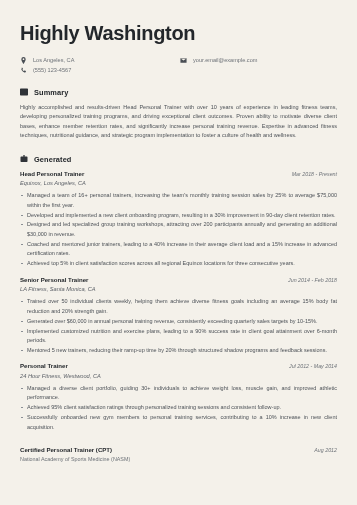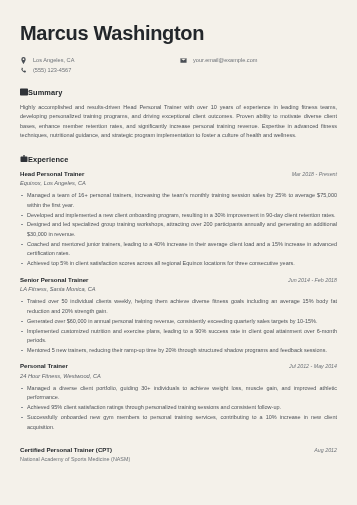--- a/index.html
+++ b/index.html
@@ -59,20 +59,21 @@
     flex: 0 0 7px;
     color: #4a4f55;
   }
   .contact-item .ico svg { display: block; }
 
   
   .section { margin-top: 14px; }
   .section-head {
     display: flex;
     align-items: center;
+    gap: 6px;
     margin-bottom: 6px;
   }
   .section-head .sico {
     width: 8px;
     height: 8px;
     display: inline-flex;
     align-items: center;
     justify-content: center;
     flex: 0 0 8px;
     color: #2f3338;
@@ -163,21 +164,21 @@
     font-size: 5.4px;
     color: #6d7278;
     margin-top: 3px;
   }
 </style>
 </head>
 <body>
 
 <div class="page">
 
-  <h1 class="name">Marcus Washington</h1>
+  <h1 class="name">Highly Washington</h1>
 
   <div class="contact-row">
     <div class="contact-col left">
       <div class="contact-item">
         <span class="ico">
           <svg width="7" height="7" viewBox="0 0 16 16" fill="currentColor">
               <path d="M8 0a5 5 0 0 0-5 5c0 3.5 5 11 5 11s5-7.5 5-11a5 5 0 0 0-5-5zm0 7a2 2 0 1 1 0-4 2 2 0 0 1 0 4z"></path>
             </svg>
         </span>
         <span>Los Angeles, CA</span>
@@ -215,21 +216,21 @@
     <p class="summary-text">Highly accomplished and results-driven Head Personal Trainer with over 10 years of experience in leading fitness teams, developing personalized training programs, and driving exceptional client outcomes. Proven ability to motivate diverse client bases, enhance member retention rates, and significantly increase personal training revenue. Expertise in advanced fitness techniques, nutritional guidance, and strategic program implementation to foster a culture of health and wellness.</p>
   </div>
 
   <div class="section">
     <div class="section-head">
       <span class="sico">
         <svg width="8" height="8" viewBox="0 0 16 16" fill="currentColor">
             <path d="M6 1.5A1.5 1.5 0 0 1 7.5 0h1A1.5 1.5 0 0 1 10 1.5V3h3.5A1.5 1.5 0 0 1 15 4.5v8a1.5 1.5 0 0 1-1.5 1.5h-11A1.5 1.5 0 0 1 1 12.5v-8A1.5 1.5 0 0 1 2.5 3H6V1.5zM7.2 3h1.6V1.5a.3.3 0 0 0-.3-.3h-1a.3.3 0 0 0-.3.3V3z"></path>
           </svg>
       </span>
-      <span class="section-title">Experience</span>
+      <span class="section-title">Generated</span>
     </div>
 
     <div class="job">
       <div class="job-top">
         <span class="job-title">Head Personal Trainer</span>
         <span class="job-date">Mar 2018 - Present</span>
       </div>
       <div class="job-company">Equinox, Los Angeles, CA</div>
       <ul class="bullets">
         <li>Managed a team of 16+ personal trainers, increasing the team's monthly training session sales by 25% to average $75,000 within the first year.</li>

